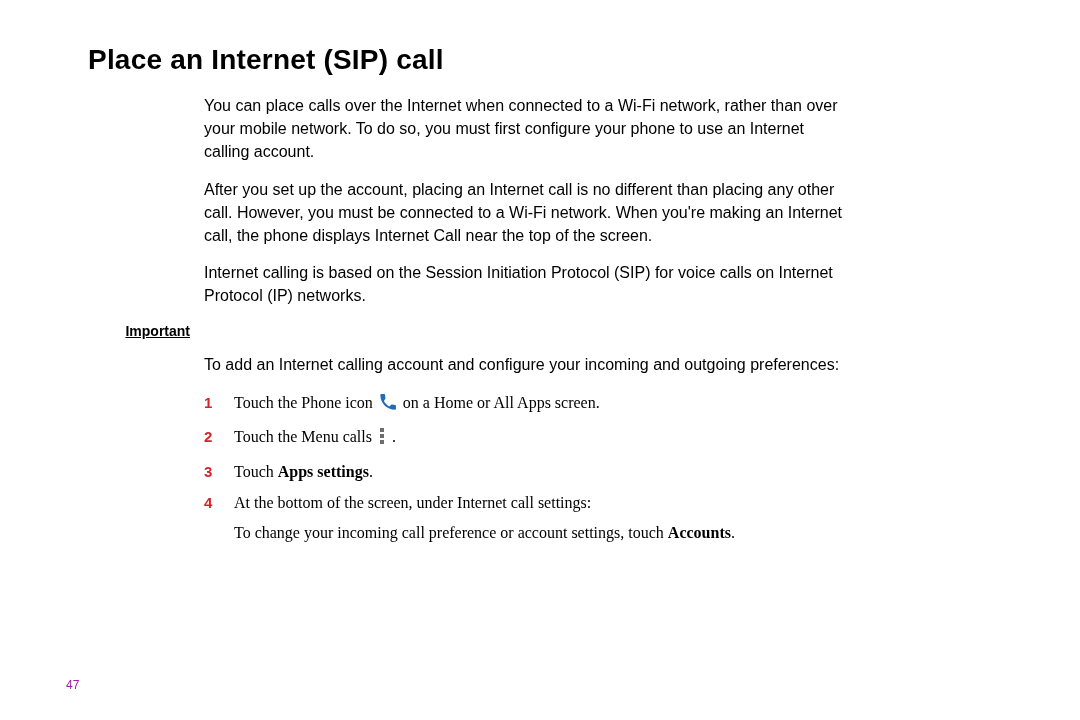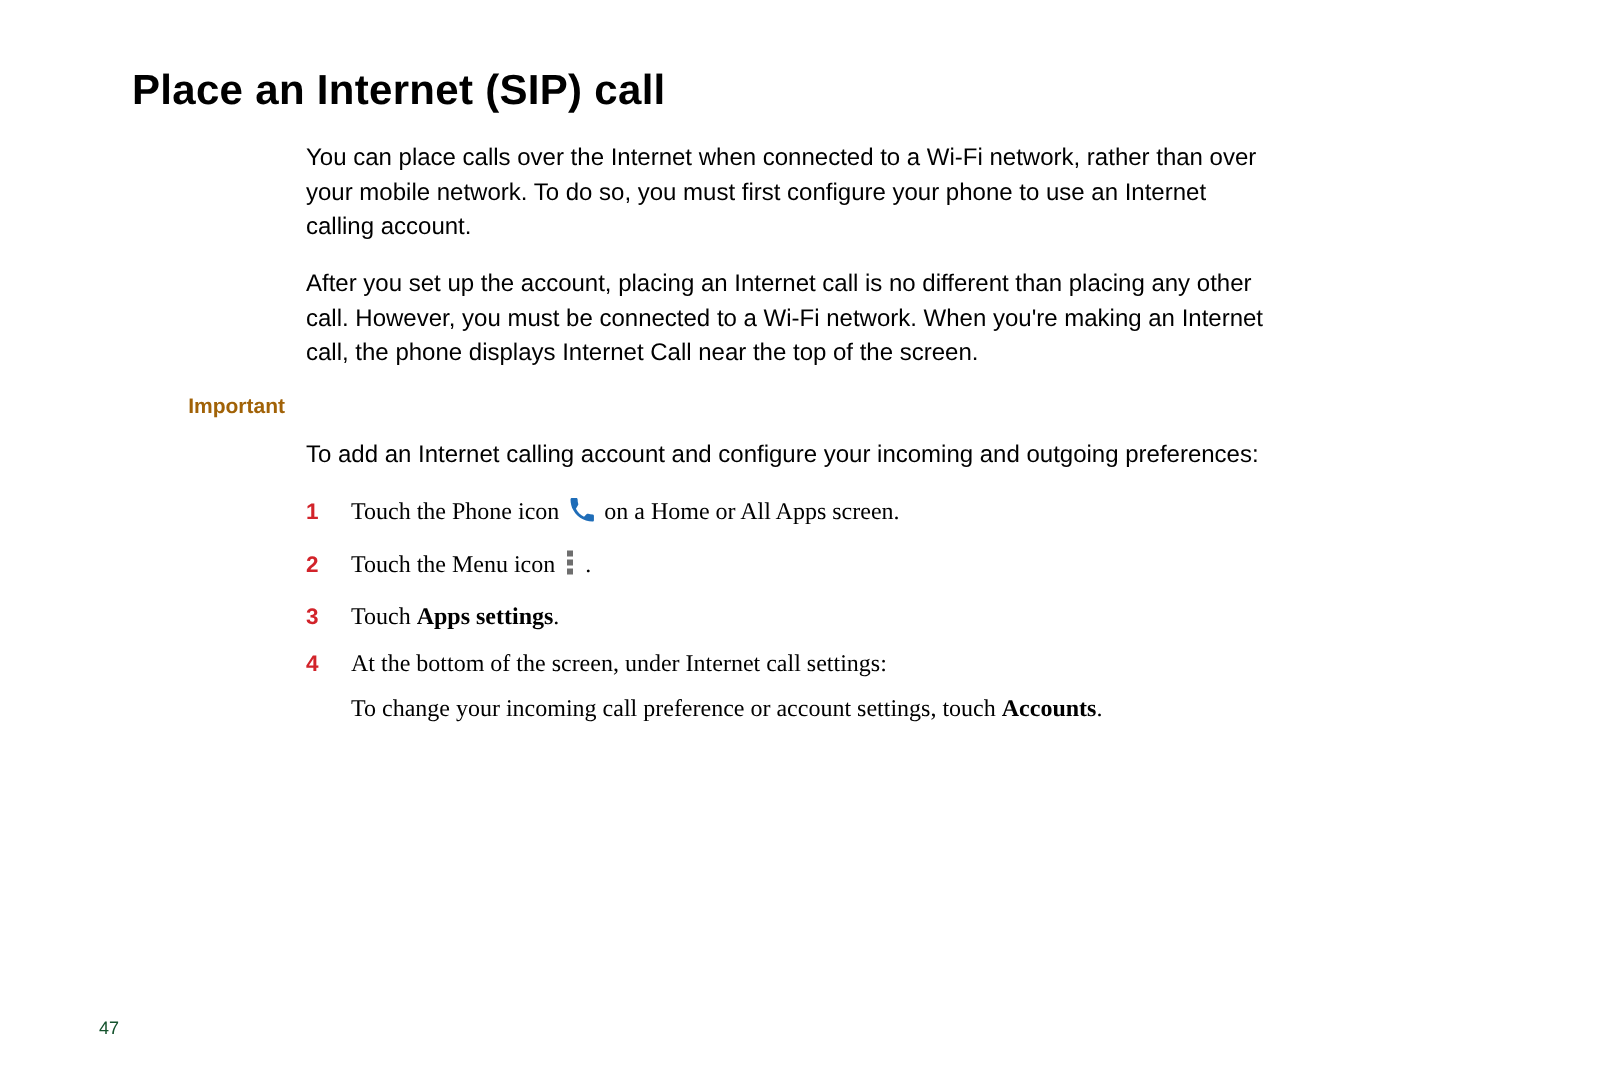--- a/index.html
+++ b/index.html
@@ -38,24 +38,25 @@
     align-items: flex-start;
     margin: 0 0 14px 0;
     padding-right: 20px;
   }
   .important-label {
     flex: 0 0 116px;
     margin-left: 0;
     text-align: right;
     padding-right: 14px;
     box-sizing: border-box;
-    color: #a16207;
+    color: #000000;
     font-weight: 700;
     font-size: 14px;
     padding-top: 1px;
+    text-decoration: underline;
   }
   .important-text {
     flex: 1 1 auto;
     font-size: 14px;
     line-height: 1.4;
   }
   ol.steps {
     list-style: none;
     margin: 0;
     padding: 0;
@@ -85,33 +86,34 @@
   .phone-icon, .menu-icon {
     display: inline-block;
     vertical-align: -3px;
     margin: 0 2px;
   }
   .pagenum {
     position: absolute;
     left: 66px;
     bottom: 28px;
     font-size: 12px;
-    color: #14532d;
+    color: #a21caf;
   }
 </style>
 </head>
 <body>
 
 <div class="page">
 
   <h1 class="title">Place an Internet (SIP) call</h1>
 
   <div class="body-block">
     <p>You can place calls over the Internet when connected to a Wi-Fi network, rather than over your mobile network. To do so, you must first configure your phone to use an Internet calling account.</p>
     <p>After you set up the account, placing an Internet call is no different than placing any other call. However, you must be connected to a Wi-Fi network. When you're making an Internet call, the phone displays Internet Call near the top of the screen.</p>
+    <p>Internet calling is based on the Session Initiation Protocol (SIP) for voice calls on Internet Protocol (IP) networks.</p>
   </div>
 
   <div class="important-row">
     <div class="important-label">Important</div>
   </div>
 
   <div class="body-block">
     <p>To add an Internet calling account and configure your incoming and outgoing preferences:</p>
 
     <ol class="steps">
@@ -125,21 +127,21 @@
               <path fill="#1f6db8" d="M6.6 10.8c1.6 3.1 4.1 5.6 7.2 7.2l2.4-2.4c.3-.3.8-.4 1.2-.3 1.3.4 2.6.6 4 .6.7 0 1.2.5 1.2 1.2V21c0 .7-.5 1.2-1.2 1.2C10.5 22.2 1.8 13.5 1.8 2.6 1.8 1.9 2.3 1.4 3 1.4h3.9c.7 0 1.2.5 1.2 1.2 0 1.4.2 2.7.6 4 .1.4 0 .9-.3 1.2L6.6 10.8z"></path>
             </svg>
           </span>
           <span> on a Home or All Apps screen.</span>
         </span>
       </li>
 
       <li>
         <span class="step-num">2</span>
         <span class="step-text">
-          <span>Touch the Menu icon </span>
+          <span>Touch the Menu calls </span>
           <span class="menu-icon">
             <svg width="8" height="18" viewBox="0 0 8 18">
               <rect x="2" y="1" width="4" height="4" fill="#6e6e6e"></rect>
               <rect x="2" y="7" width="4" height="4" fill="#6e6e6e"></rect>
               <rect x="2" y="13" width="4" height="4" fill="#6e6e6e"></rect>
             </svg>
           </span>
           <span> .</span>
         </span>
       </li>

